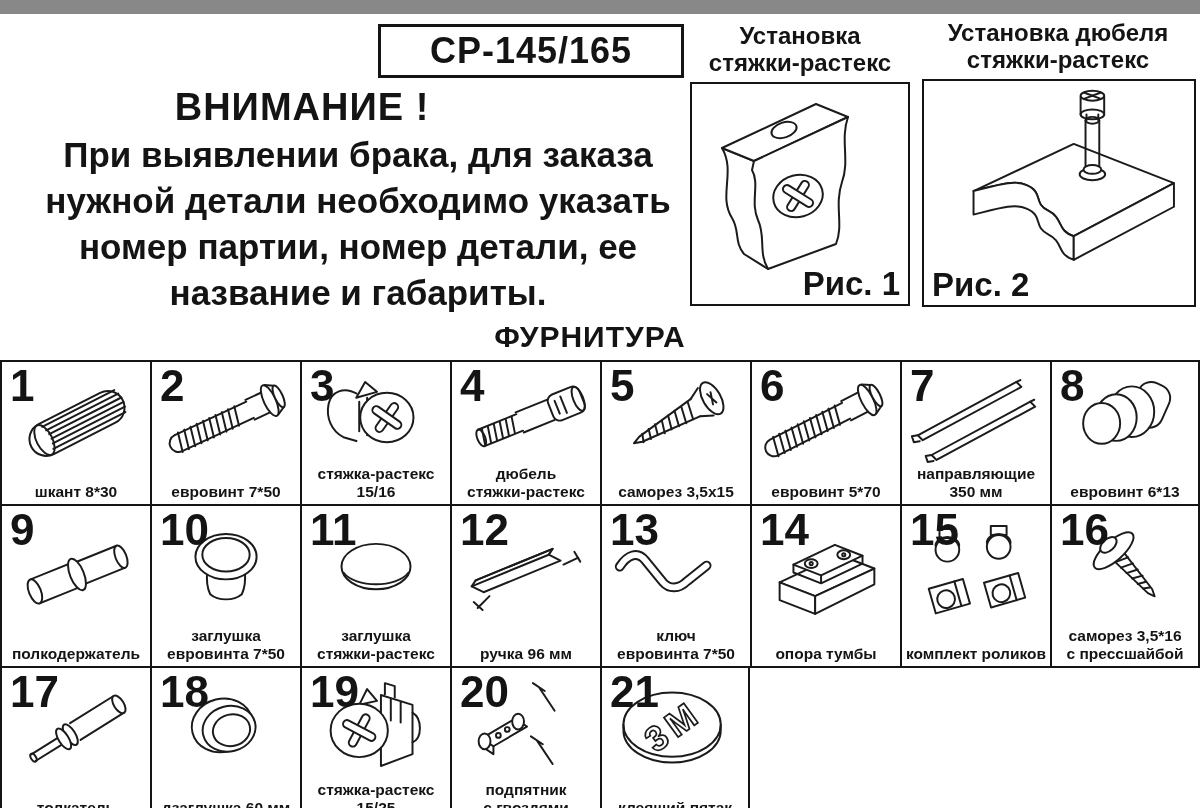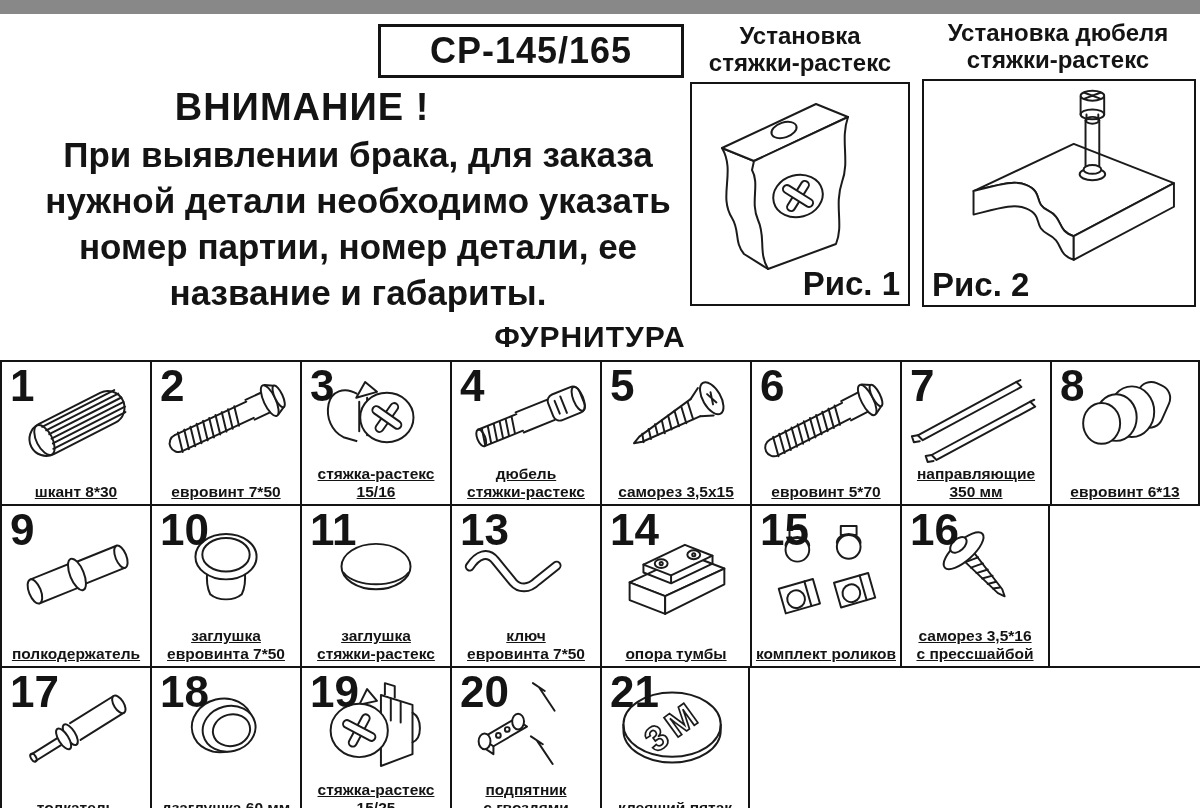--- a/index.html
+++ b/index.html
@@ -50,21 +50,21 @@
   }
   .cell.last{border-right:2px solid #141414;}
   .row3 .cell{border-bottom:2px solid #141414;}
   .cell-num{
     position:absolute;top:2px;left:8px;font-size:44px;font-weight:bold;line-height:1.0;z-index:2;
   }
   .cell-art{position:absolute;left:0;right:0;top:4px;bottom:34px;z-index:1;}
   .cell-art svg{width:100%;height:100%;}
   .cell-label{
     position:absolute;left:1px;right:1px;bottom:4px;z-index:2;text-align:center;
-    font-size:15.5px;font-weight:bold;line-height:1.13;text-decoration:underline;
+    font-size:15.5px;font-weight:bold;line-height:1.13;
   }
   
   .ln{fill:none;stroke:#1b1b1b;stroke-width:2;stroke-linecap:round;stroke-linejoin:round;}
   .wf{fill:#ffffff;stroke:#1b1b1b;stroke-width:2;stroke-linejoin:round;}
   .thick{fill:none;stroke:#1b1b1b;stroke-width:10;stroke-linecap:round;stroke-linejoin:round;}
   .thin-w{fill:none;stroke:#ffffff;stroke-width:6;stroke-linecap:round;stroke-linejoin:round;}
   .disc-text{
     font-family:"Liberation Sans", sans-serif;font-weight:bold;font-size:36px;
     fill:#ffffff;stroke:#1b1b1b;stroke-width:1.8;letter-spacing:6px;
   }
@@ -297,20 +297,32 @@
         <div class="cell-art">
           <svg viewBox="0 0 150 105">
             <ellipse class="ln" cx="75" cy="48" rx="35" ry="23"></ellipse>
             <path class="ln" d="M42 54 C54 70 96 70 108 54"></path>
           </svg>
         </div>
         <div class="cell-label ml">заглушка
 стяжки-растекс</div>
       </div>
 
+      <div class="cell">
+        <div class="cell-num">12</div>
+        <div class="cell-art">
+          <svg viewBox="0 0 150 105">
+            <path class="wf" d="M20 68 L24 62 L102 30 L98 36 L110 42 L32 74 Z"></path>
+            <path class="ln" d="M24 62 L102 30 L98 36 M20 68 L98 36"></path>
+            <path class="ln" d="M113 46 L128 39 M124 33 L130 43"></path>
+            <path class="ln" d="M38 78 L26 90 M22 84 L31 92"></path>
+          </svg>
+        </div>
+        <div class="cell-label ml">ручка 96 мм</div>
+      </div>
 
       <div class="cell">
         <div class="cell-num">13</div>
         <div class="cell-art">
           <svg viewBox="0 0 150 105">
             <path class="thick" d="M18 48 C26 36 36 32 44 42 L62 64 C68 71 78 71 86 63 L106 47"></path>
             <path class="thin-w" d="M18 48 C26 36 36 32 44 42 L62 64 C68 71 78 71 86 63 L106 47"></path>
           </svg>
         </div>
         <div class="cell-label ml">ключ

